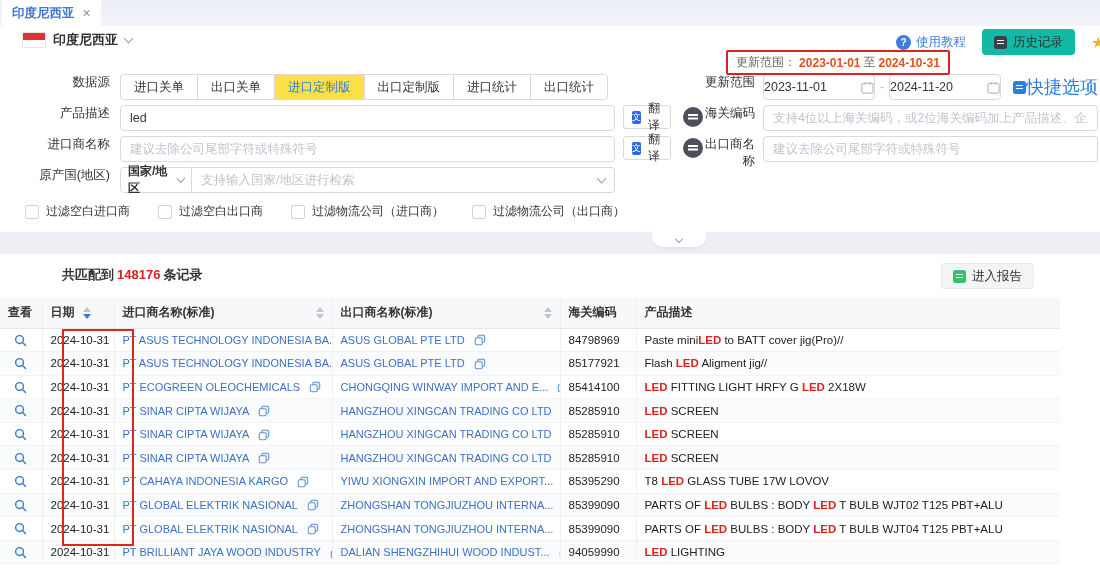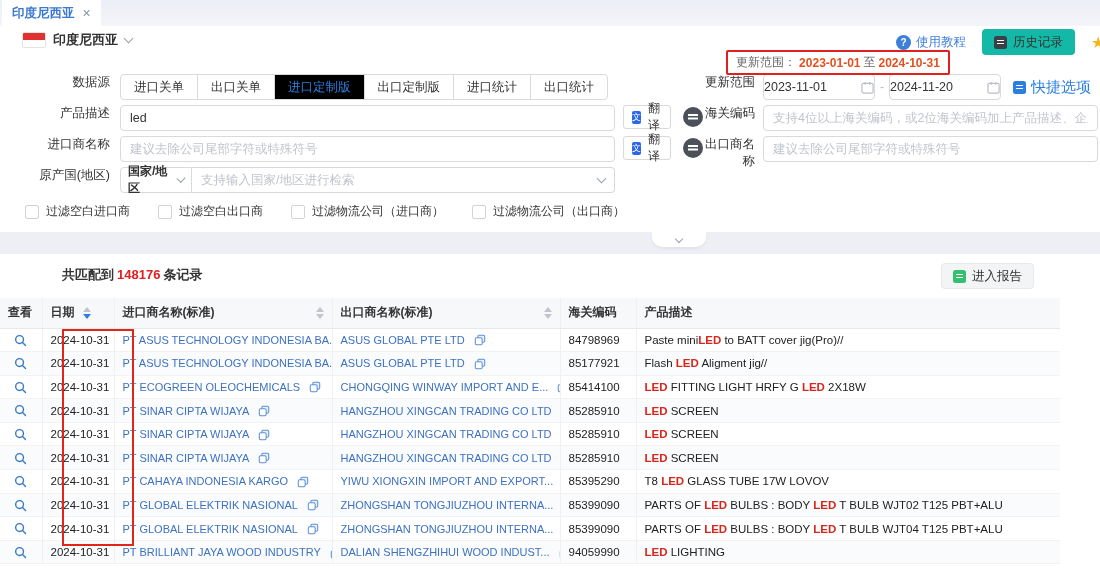--- a/index.html
+++ b/index.html
@@ -54,31 +54,31 @@
   .fmid { width:80px; flex:none; display:flex; align-items:center; gap:12px; padding-left:8px; }
   .flabel-r { width:68px; text-align:right; padding-right:8px; font-size:12.5px; color:#333; flex:none; }
   .ffield-r { flex:1; display:flex; align-items:center; margin-right:2px; }
 
   .btn-group { display:flex; }
   .ds-btn { height:26px; padding:0 13px; font-size:12.5px; color:#333; background:#fff;
     border:1px solid #d9d9d9; margin-left:-1px; cursor:pointer; white-space:nowrap;
     font-family:inherit; }
   .ds-btn:first-child { border-radius:4px 0 0 4px; margin-left:0; }
   .ds-btn:last-child { border-radius:0 4px 4px 0; }
-  .ds-btn.active { background:#000000; color:#2b7fe0; position:relative; z-index:1; }
+  .ds-btn.active { background:#fde047; color:#2b7fe0; position:relative; z-index:1; }
 
   .inp { height:26px; border:1px solid #d9d9d9; border-radius:4px; font-size:12.5px; color:#333;
     padding:0 9px; width:100%; outline:none; font-family:inherit; background:#fff; }
   .inp::placeholder { color:#c0c4cc; }
 
   .date-inp { width:112px; height:26px; border:1px solid #d9d9d9; border-radius:4px; display:flex;
     align-items:center; padding:0 0; font-size:12.5px; color:#333; gap:4px; cursor:pointer; }
   .date-inp span { flex:1; }
   .range-sep { color:#bbb; margin:0 5px; font-size:12px; }
-  .quick { display:flex; align-items:center; gap:5px; color:#2b7fe0; font-size:15px; margin-left:12px;
+  .quick { display:flex; align-items:center; color:#2b7fe0; font-size:18px; margin-left:12px;
     cursor:pointer; white-space:nowrap; }
 
   .mini-btn { height:24px; display:flex; align-items:center; gap:5px; border:1px solid #d9d9d9;
     border-radius:3px; background:#fff; padding:0 8px; font-size:12px; color:#333; cursor:pointer;
     font-family:inherit; }
   .tr-icon { width:13px; height:13px; border-radius:2px; background:#2b66e8; color:#fff; font-size:9px;
     display:flex; align-items:center; justify-content:center; font-style:normal; }
   .dark-circle { width:20px; height:20px; border-radius:50%; background:#4b505a; position:relative;
     display:inline-block; cursor:pointer; flex:none; }
   .dark-circle::before { content:''; position:absolute; left:5px; top:7px; width:10px; height:1.5px;

